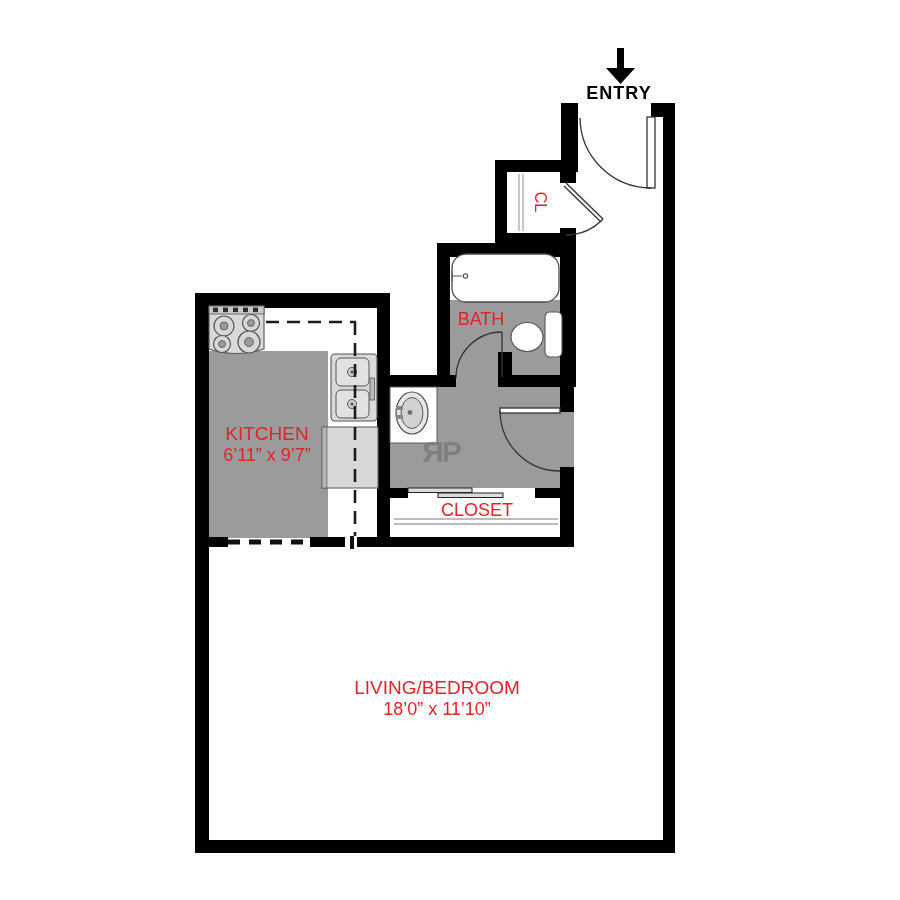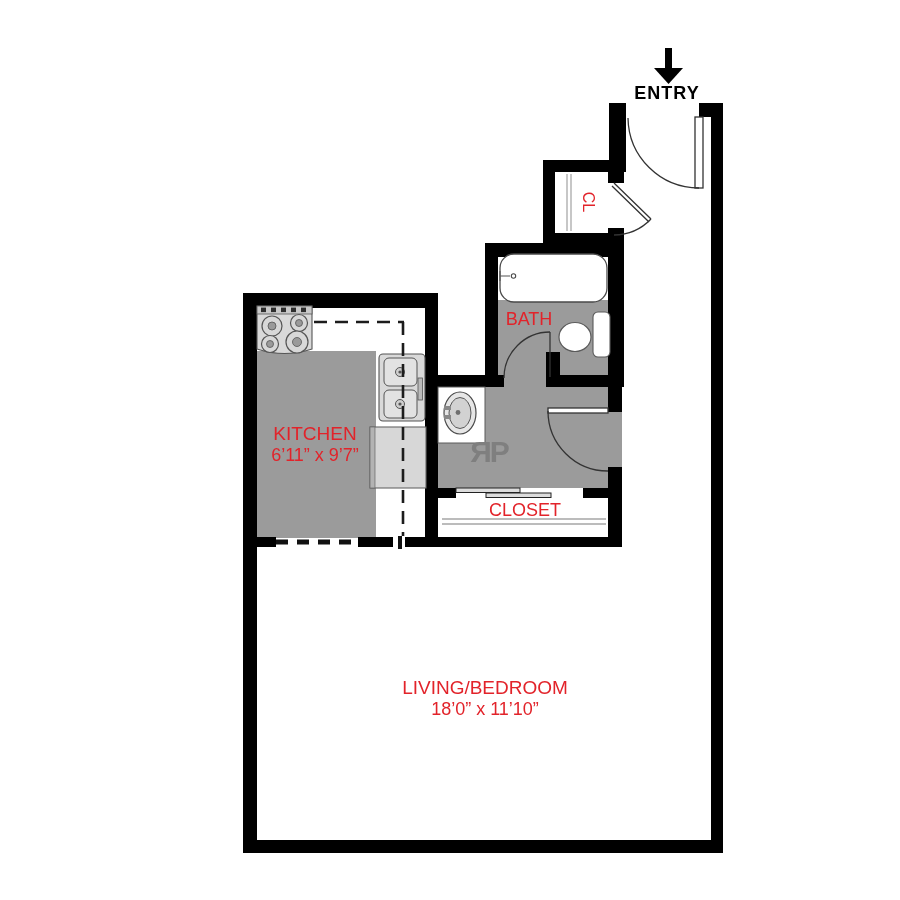--- a/index.html
+++ b/index.html
@@ -1,16 +1,16 @@
 <!DOCTYPE html>
 <html><head>
 <meta charset="utf-8">
 <style>
   html,body{margin:0;padding:0;background:#ffffff;width:900px;height:900px;overflow:hidden;}
-  .plan-wrap{width:716px;height:900px;font-family:"Liberation Sans",sans-serif;margin-left:48px;}
+  .plan-wrap{width:716px;height:900px;font-family:"Liberation Sans",sans-serif;}
   svg{display:block;}
   .wall{fill:#000000;stroke:none;}
   .floor{fill:#9b9b9b;stroke:none;}
   .fixture{fill:#ffffff;stroke:#4a4a4a;stroke-width:1.3;}
   .fixture-gray{fill:#d9d9d9;stroke:#555555;stroke-width:1.1;}
   .thinline{stroke:#555555;stroke-width:1.1;fill:none;}
   .doorarc{stroke:#333333;stroke-width:1.3;fill:none;}
   .doorleaf{fill:#ffffff;stroke:#333333;stroke-width:1.3;}
   .dash{stroke:#1c1c1c;stroke-width:2.6;fill:none;stroke-dasharray:13 8;}
   .bigdash{stroke:#111111;stroke-width:5;fill:none;stroke-dasharray:12 9;}

